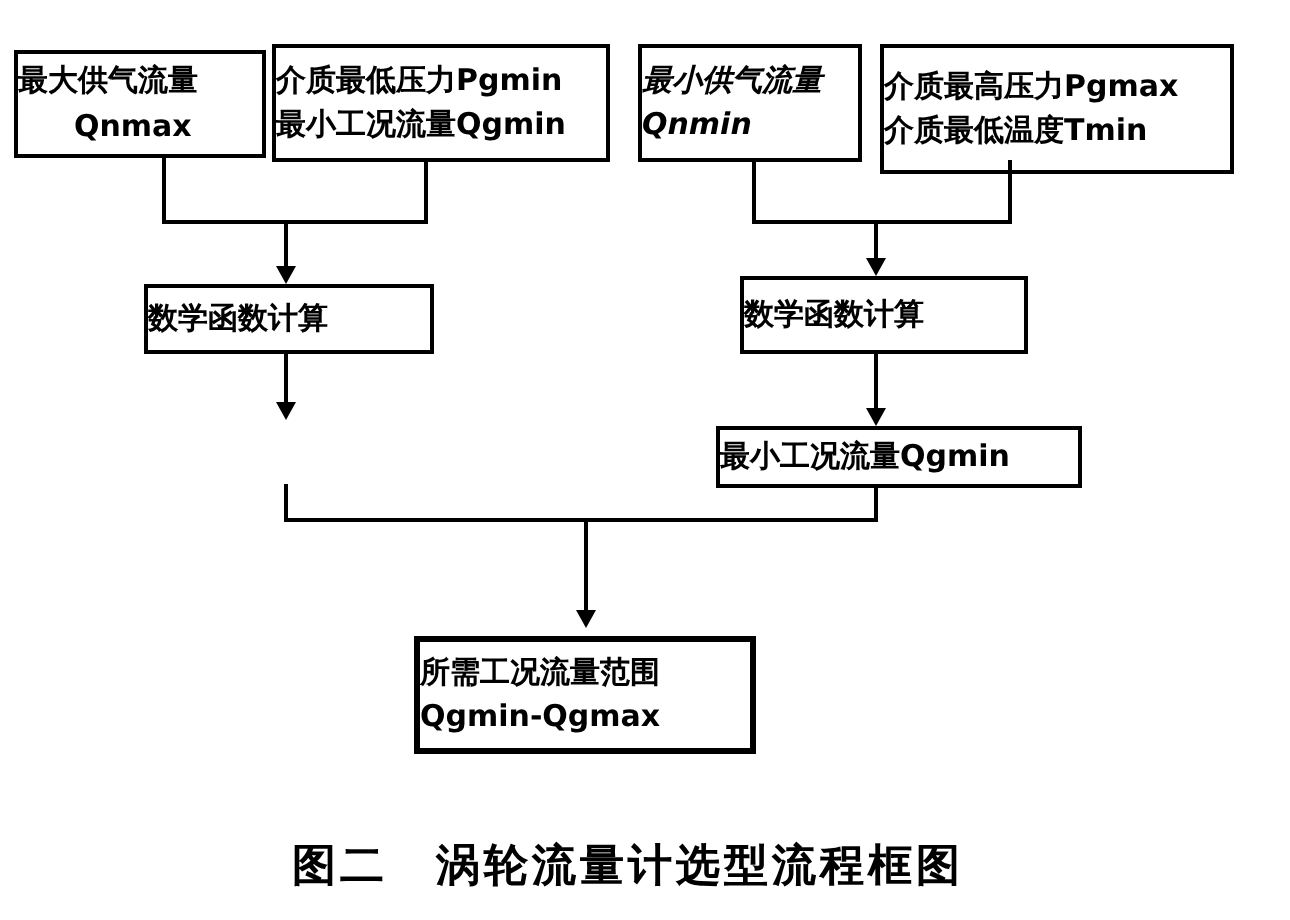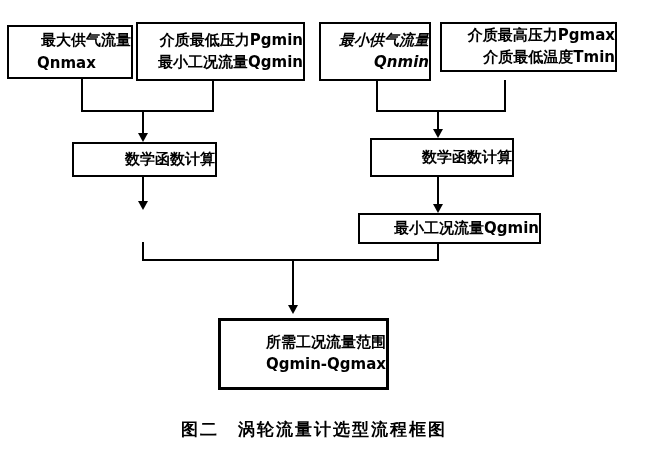--- a/index.html
+++ b/index.html
@@ -17,21 +17,21 @@
     overflow: hidden;
   }
   .box {
     position: absolute;
     box-sizing: border-box;
     border: 2px solid #000000;
     background: #ffffff;
     display: flex;
     flex-direction: column;
     justify-content: center;
-    align-items: flex-end;
+    align-items: flex-start;
     text-align: center;
     font-weight: bold;
     font-size: 15px;
     line-height: 1.45;
   }
   .box.thick { border-width: 3px; }
   .box .indent-left {
     align-self: flex-start;
     padding-left: 28px;
   }
@@ -47,21 +47,21 @@
     border-right: 5px solid transparent;
     border-top: 9px solid #000000;
   }
   .caption {
     position: absolute;
     left: 0;
     top: 418px;
     width: 628px;
     text-align: center;
     font-weight: bold;
-    font-size: 17px;
+    font-size: 22px;
     letter-spacing: 2px;
   }
 </style>
 </head>
 <body>
 
 <div id="canvas">
 
   <div class="box" style="left:7px; top:25px; width:126px; height:54px; line-height:1.55;">
     <span>最大供气流量</span>
@@ -71,21 +71,21 @@
   <div class="box" style="left:136px; top:22px; width:169px; height:59px;">
     <span>介质最低压力Pgmin</span>
     <span>最小工况流量Qgmin</span>
   </div>
 
   <div class="box" style="left:319px; top:22px; width:112px; height:59px;font-style:italic;">
     <span>最小供气流量</span>
     <span>Qnmin</span>
   </div>
 
-  <div class="box" style="left:440px; top:22px; width:177px; height:50px;">
+  <div class="box" style="left:440px; top:22px; width:177px; height:65px;">
     <span>介质最高压力Pgmax</span>
     <span>介质最低温度Tmin</span>
   </div>
 
   <div class="conn" style="left:81px; top:79px; width:2px; height:33px;"></div>
   <div class="conn" style="left:212px; top:81px; width:2px; height:31px;"></div>
   <div class="conn" style="left:81px; top:110px; width:133px; height:2px;"></div>
   <div class="conn" style="left:142px; top:112px; width:2px; height:21px;"></div>
   <div class="arrowhead" style="left:138px; top:133px;"></div>
 
@@ -113,20 +113,20 @@
   <div class="box" style="left:358px; top:213px; width:183px; height:31px;">
     <span>最小工况流量Qgmin</span>
   </div>
 
   <div class="conn" style="left:142px; top:242px; width:2px; height:19px;"></div>
   <div class="conn" style="left:437px; top:244px; width:2px; height:17px;"></div>
   <div class="conn" style="left:142px; top:259px; width:297px; height:2px;"></div>
   <div class="conn" style="left:292px; top:261px; width:2px; height:44px;"></div>
   <div class="arrowhead" style="left:288px; top:305px;"></div>
 
-  <div class="box thick" style="left:218px; top:318px; width:171px; height:72px;">
+  <div class="box thick" style="left:207px; top:318px; width:171px; height:59px;">
     <span>所需工况流量范围</span>
     <span>Qgmin-Qgmax</span>
   </div>
 
   <div class="caption">图二　涡轮流量计选型流程框图</div>
 
 </div>
 
 </body></html>

